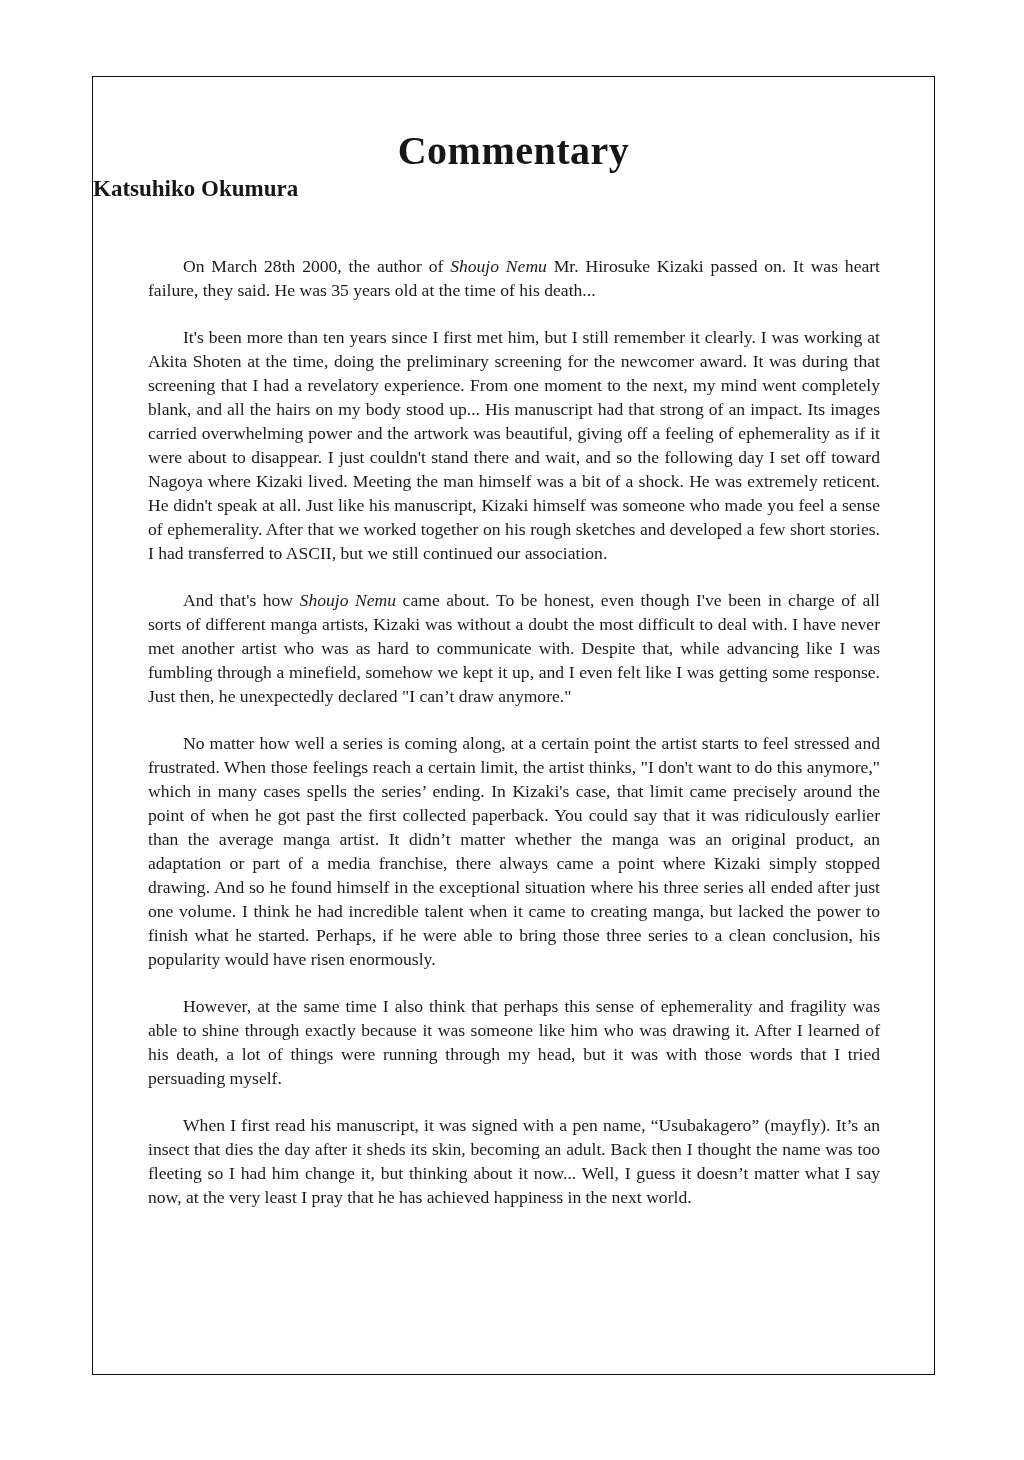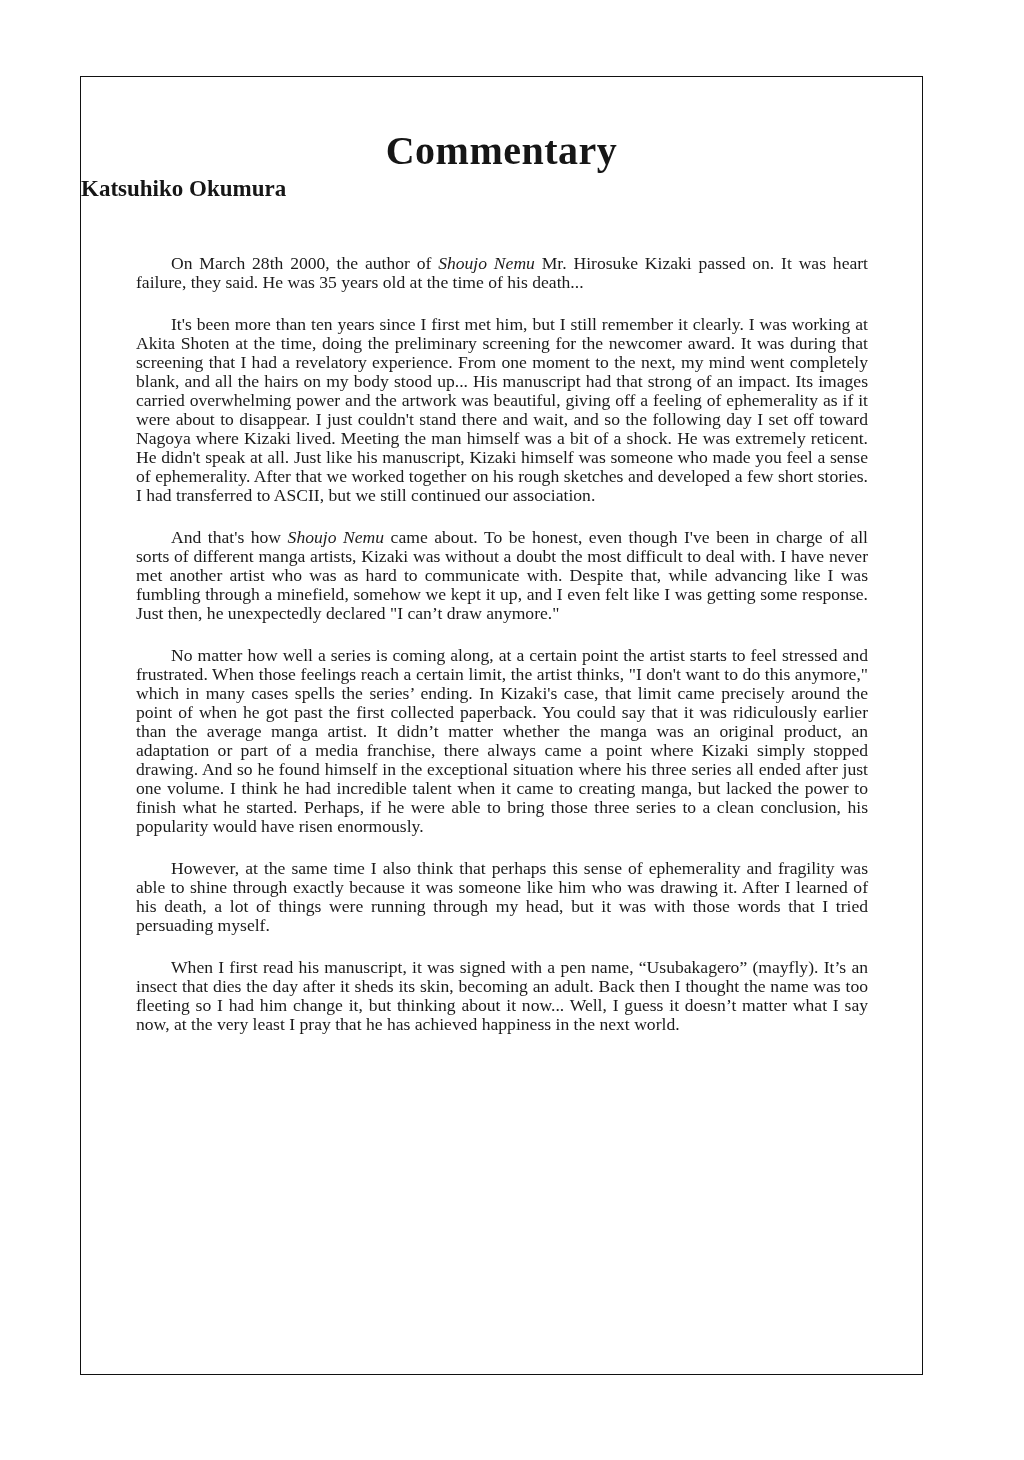--- a/index.html
+++ b/index.html
@@ -9,21 +9,21 @@
   body {
     width: 1024px;
     height: 1460px;
     background: #ffffff;
     position: relative;
     font-family: "Liberation Serif", serif;
     color: #1b1b1b;
   }
   .frame {
     position: absolute;
-    left: 80px;
+    left: 92px;
     top: 76px;
     width: 843px;
     height: 1299px;
     border: 1.5px solid #111111;
     box-sizing: border-box;
     background: #ffffff;
   }
   .title {
     margin: 50px 0 0 0;
     text-align: center;
@@ -36,21 +36,21 @@
     margin: 2px 0 0 0;
     text-align: left;
     font-size: 23px;
     font-weight: 700;
     color: #161616;
   }
   .body-text {
     margin-top: 52px;
     padding: 0 54px 0 55px;
     font-size: 17.6px;
-    line-height: 19px;
+    line-height: 24px;
     text-align: justify;
     color: #1b1b1b;
   }
   .body-text p {
     margin: 0 0 23px 0;
     text-indent: 35px;
   }
   .body-text em {
     font-style: italic;
   }

